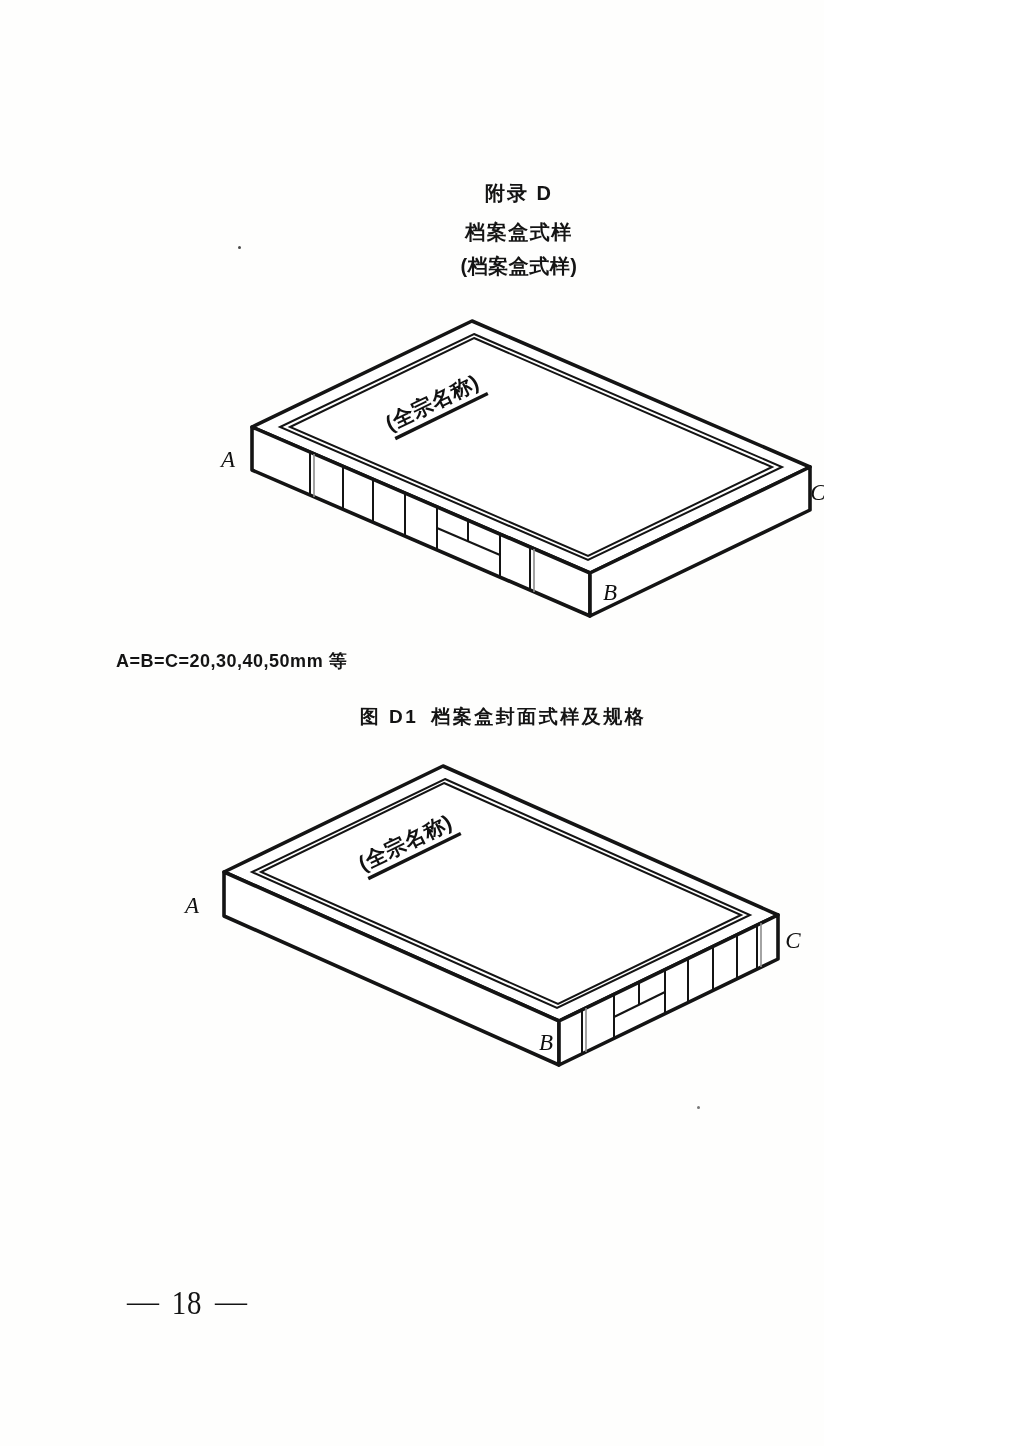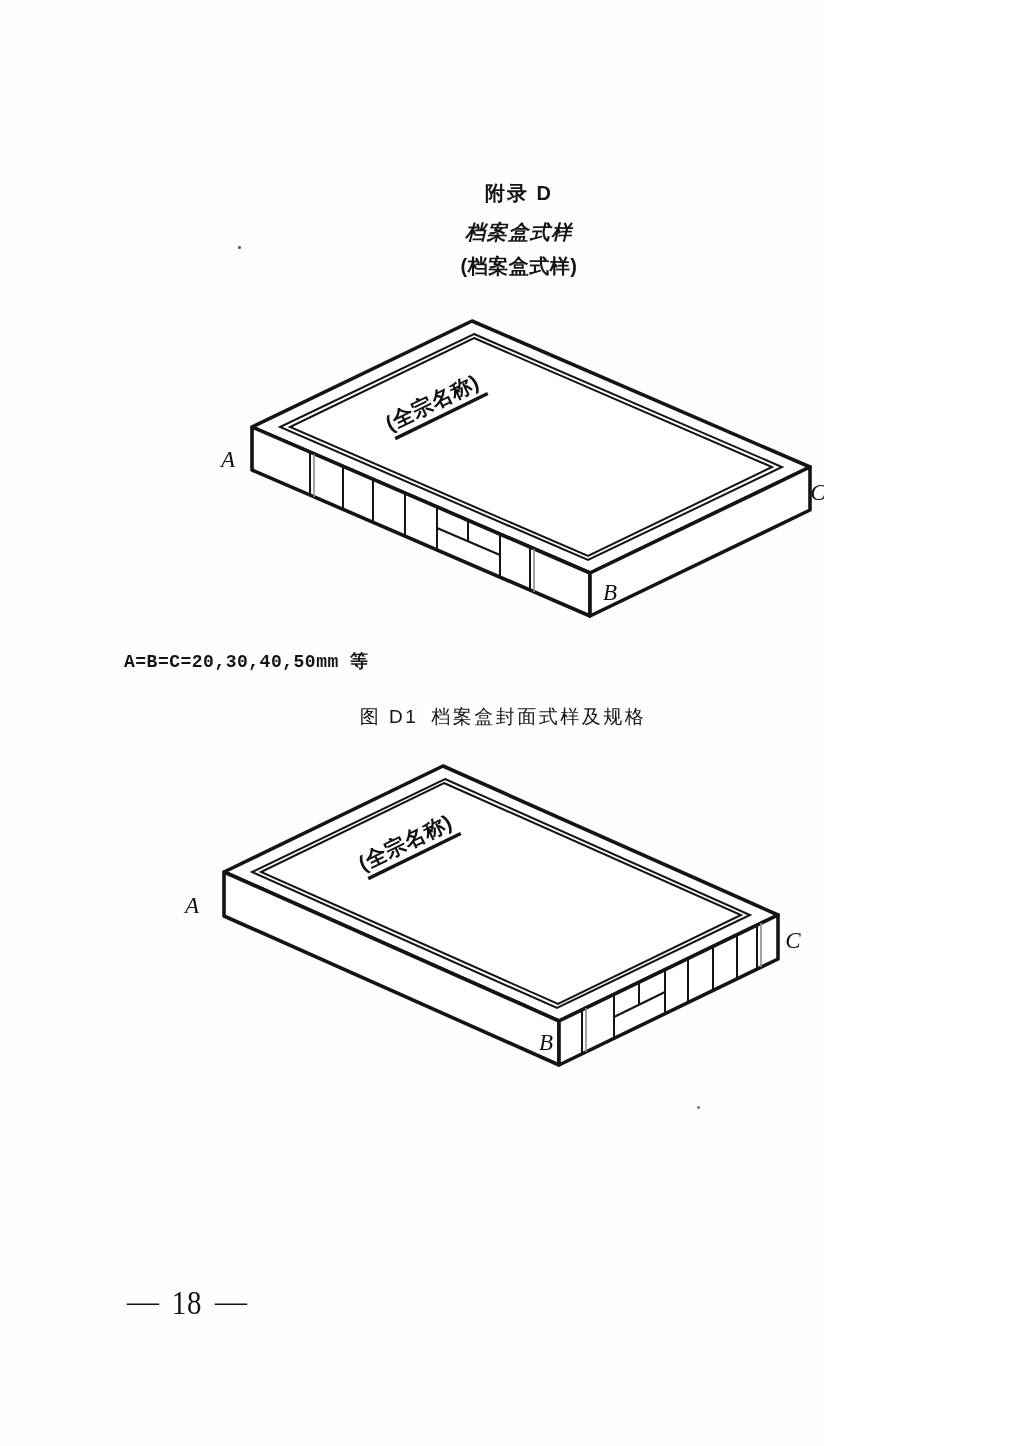--- a/index.html
+++ b/index.html
@@ -3,30 +3,30 @@
 <meta charset="utf-8">
 <style>
   html,body{margin:0;padding:0;background:#ffffff;}
   .page{
     position:relative;width:824px;height:1446px;background:#fefefd;
     font-family:"Liberation Sans",sans-serif;color:#141414;overflow:hidden;
   }
   .hdr-line{position:absolute;left:519px;transform:translateX(-50%);
     font-weight:700;white-space:pre;}
   .hdr-title{top:180px;font-size:20px;letter-spacing:2px;}
-  .hdr-subtitle{top:219px;font-size:20px;letter-spacing:1.5px;font-style:italic;}
+  .hdr-subtitle{top:219px;font-size:20px;letter-spacing:1.5px;}
   .hdr-note{top:253px;font-size:20px;letter-spacing:0.5px;}
   .dim-note{
-    position:absolute;left:124px;top:649px;
-    font-family:Liberation Mono, monospace;font-weight:700;font-size:18px;
+    position:absolute;left:116px;top:649px;
+    font-family:Liberation Sans, sans-serif;font-weight:700;font-size:18px;
     letter-spacing:0.5px;white-space:pre;
   }
   .fig-caption{
     position:absolute;left:487px;top:704px;transform:translateX(-50%);
-    display:flex;gap:13px;font-weight:400;font-size:19px;letter-spacing:2.5px;
+    display:flex;gap:13px;font-weight:700;font-size:19px;letter-spacing:2.5px;
     white-space:pre;
     padding-left:32px;
   }
   .drawing{position:absolute;}
   .fig1{left:200px;top:295px;}
   .fig2{left:170px;top:745px;}
   .face{fill:#ffffff;stroke:#141414;stroke-width:3.6;stroke-linejoin:round;}
   .frame{fill:none;stroke:#141414;stroke-width:2;stroke-linejoin:miter;}
   .divline{stroke:#141414;stroke-width:2;}
   .divghost{stroke:#8d8d8d;stroke-width:1.6;}

